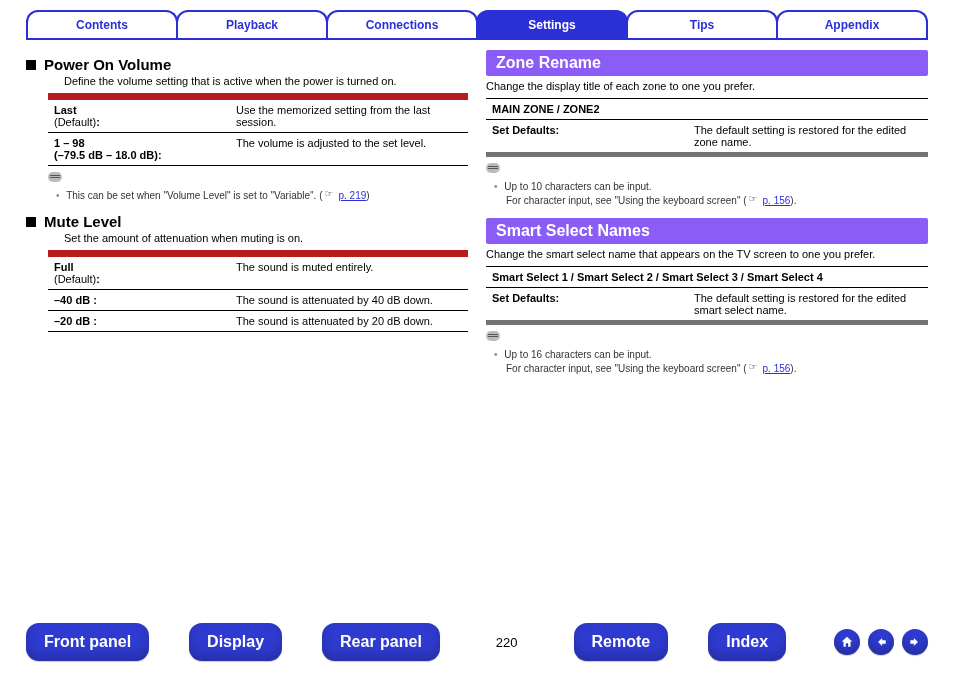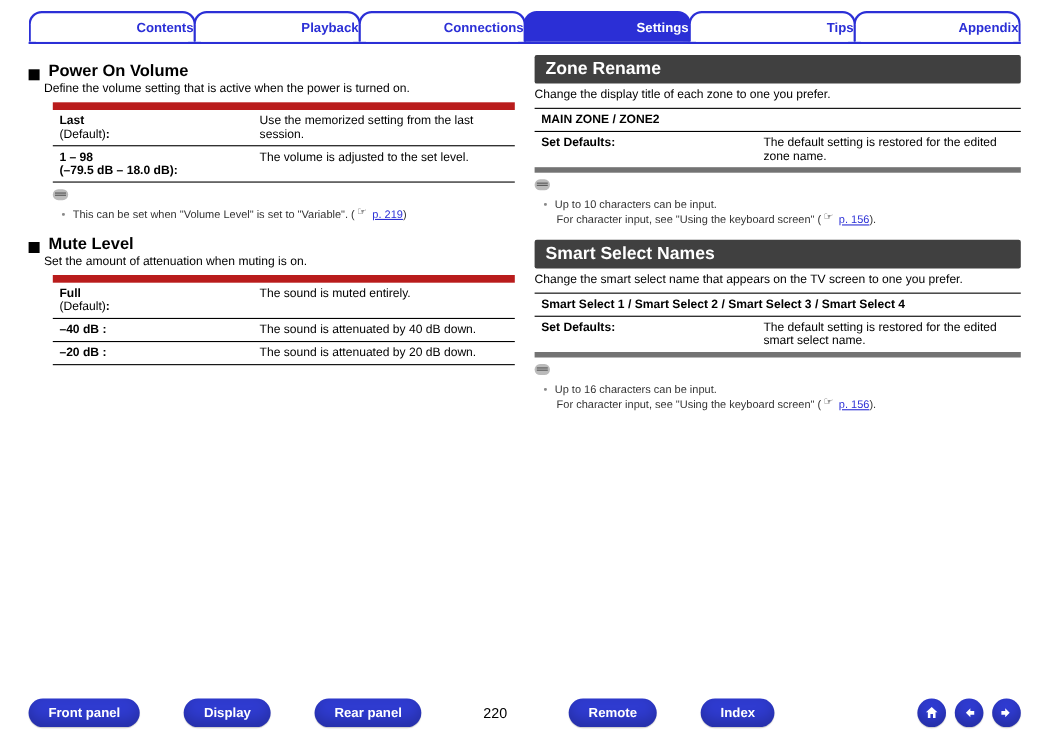--- a/index.html
+++ b/index.html
@@ -16,21 +16,21 @@
     font-size:12px;color:var(--text);
     position:relative;
     background:#fff;
   }
   
   .tabbar{display:flex;gap:0;padding:10px 26px 0 26px}
   .tab{
     flex:1;
     height:26px;
     position:relative;
-    text-align:right;
+    text-align:center;
     line-height:26px;
     font-size:12px;
     font-weight:bold;
     cursor:pointer;
     border:2px solid var(--brand);
     border-bottom:none;
     border-top-left-radius:12px;
     border-top-right-radius:12px;
     margin-left:-2px;
     background:#fff;
@@ -38,29 +38,29 @@
   }
   .tab:first-child{margin-left:0}
   .tab.active{background:var(--brand);color:#fff}
   .tabline{height:0;border-top:2px solid var(--brand);margin:0 26px}
 
   
   .cols{display:flex;gap:18px;padding:10px 26px 0 26px}
   .col{flex:1;min-width:0}
 
   
-  .h-sub{display:flex;align-items:flex-end;gap:8px;margin:6px 0 2px 0}
+  .h-sub{display:flex;align-items:center;gap:8px;margin:6px 0 2px 0}
   .bullet{width:10px;height:10px;background:#000;display:inline-block;flex:0 0 auto}
   .h-sub-title{font-size:15px;font-weight:bold;color:#000}
   .h-block{
-    background:#404040;color:#fff;font-weight:bold;font-size:16px;
+    background:#8b5cf6;color:#fff;font-weight:bold;font-size:16px;
     padding:4px 10px;border-radius:2px;margin-bottom:4px
   }
   .lead{font-size:11px;margin:2px 0 6px 0}
-  .lead-ind{margin-left:14px}
+  .lead-ind{margin-left:38px}
 
   
   .dtable{border-top:7px solid #b91c1c;margin:0 0 4px 22px}
   .drow{display:flex;border-bottom:1px solid #000}
   .dkey{flex:0 0 170px;padding:4px 6px;font-size:11px}
   .dkey .main{font-weight:bold}
   .dkey .sub{font-weight:normal}
   .dval{flex:1;padding:4px 6px;font-size:11px}
 
   .dtable2{border-top:1px solid #000;margin:0 0 4px 0}
@@ -80,22 +80,22 @@
   .link-ref{color:var(--brand);text-decoration:underline;cursor:pointer}
   .ptr-icon{display:inline-block;width:12px;height:8px;vertical-align:middle;position:relative;margin:0 2px}
   .ptr-icon::before{content:"☞";font-size:10px;line-height:8px;position:absolute;left:0;top:-2px}
 
   
   .footer{
     position:absolute;left:0;right:0;bottom:12px;
     display:flex;align-items:center;gap:0;padding:0 26px
   }
   .pill{
-    background:var(--brand-fill);color:#fff;font-weight:bold;font-size:12px;
-    border:none;border-radius:13px;height:26px;padding:0 18px;line-height:26px;
+    background:var(--brand-fill);color:#fff;font-weight:bold;font-size:16px;
+    border:none;border-radius:13px;height:38px;padding:0 18px;line-height:26px;
     cursor:pointer;box-shadow:inset 0 -6px 12px rgba(0,0,0,.2),0 1px 1px rgba(0,0,0,.2)
   }
   .pgnum{font-size:13px;padding:0 16px}
   .navbtns{display:flex;gap:8px;margin-left:auto}
   .circle{
     width:26px;height:26px;border-radius:50%;background:var(--brand-fill);
     display:flex;align-items:center;justify-content:center;cursor:pointer;
     box-shadow:inset 0 -6px 10px rgba(0,0,0,.2),0 1px 1px rgba(0,0,0,.2)
   }
   .circle svg{width:14px;height:14px;fill:#fff}

